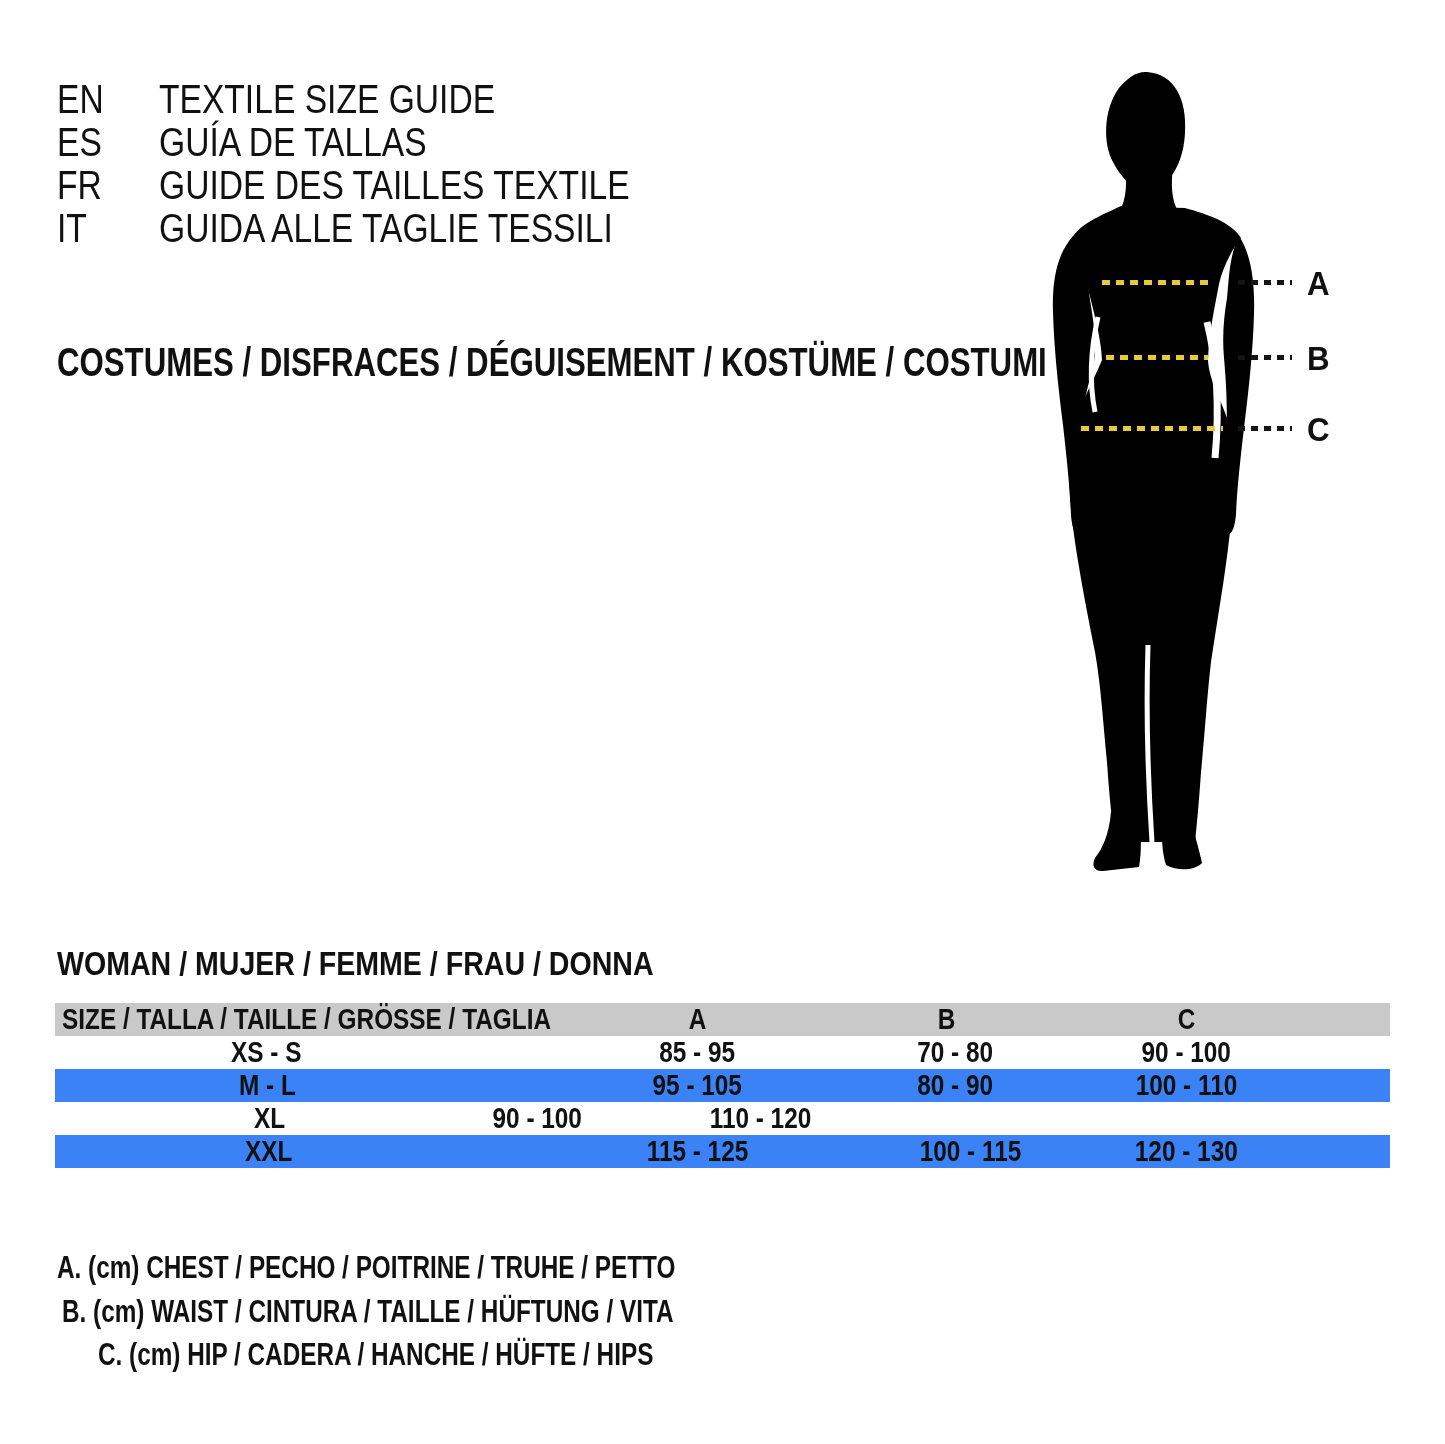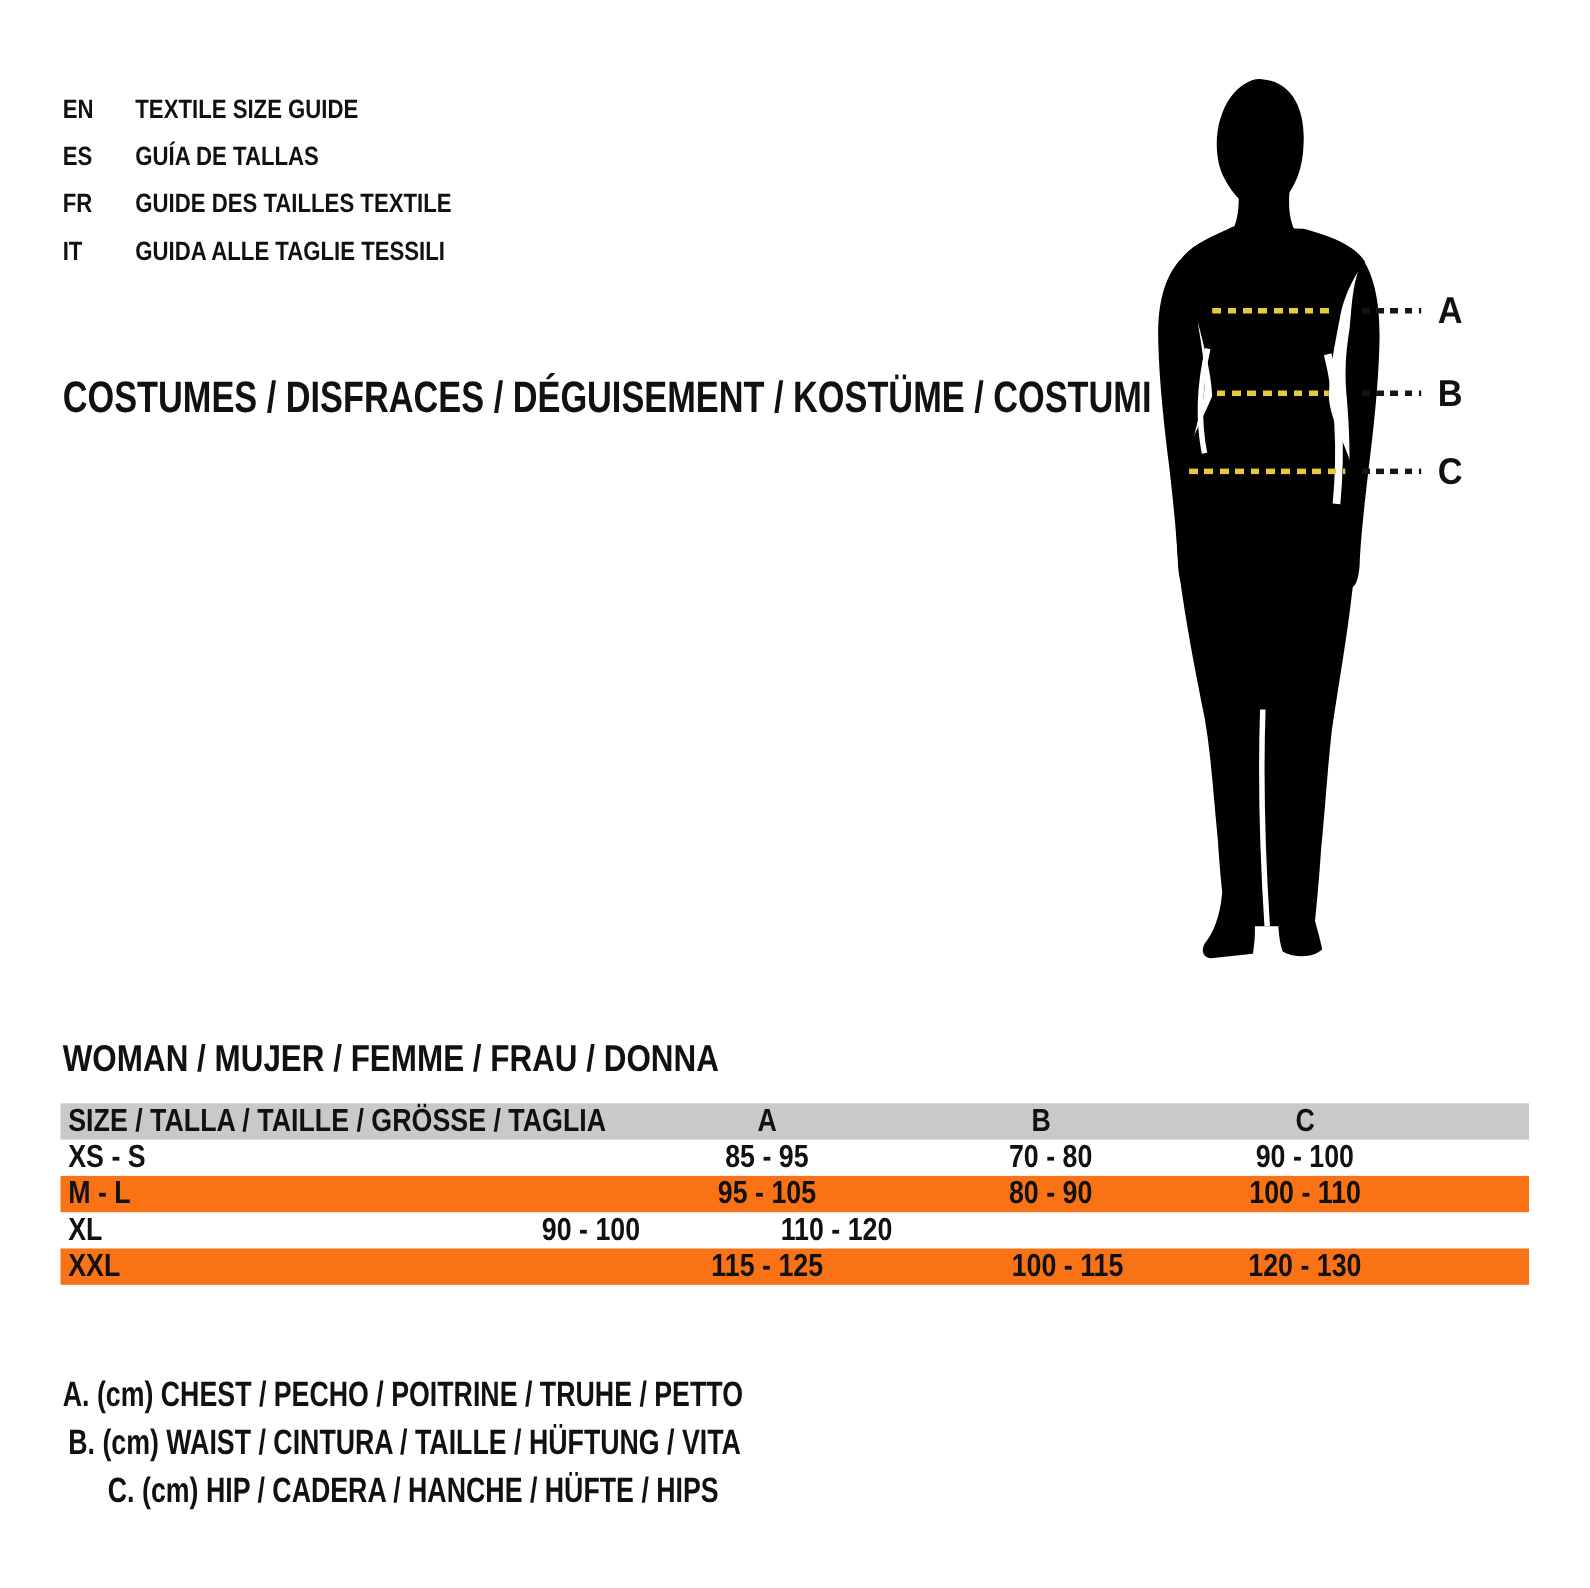--- a/index.html
+++ b/index.html
@@ -3,21 +3,21 @@
 <meta charset="utf-8">
 <style>
   html,body{margin:0;padding:0;background:#fff;}
   .page{position:relative;width:1445px;height:1444px;background:#ffffff;overflow:hidden;
         font-family:"Liberation Sans",sans-serif;color:#111111;}
   .t{display:inline-block;transform:scaleX(0.84);transform-origin:0 50%;white-space:nowrap;}
   .tc{display:inline-block;transform:scaleX(0.84);transform-origin:50% 50%;white-space:nowrap;}
 
   
   .lang-list{position:absolute;left:57px;top:78px;}
-  .lang-row{display:flex;height:43px;align-items:center;font-size:24px;font-weight:700;}
+  .lang-row{display:flex;height:43px;align-items:center;font-size:40px;font-weight:400;gap:36px;}
   .lang-code{width:66px;flex:0 0 66px;}
 
   
   .category{position:absolute;left:57px;top:344px;height:36px;line-height:36px;
             font-size:40px;font-weight:700;}
   .category .t{transform:scaleX(0.78);}
 
   
   .figure-svg{position:absolute;left:1045px;top:70px;}
 
@@ -31,22 +31,22 @@
   .marker-label .tc{transform:scaleX(0.92);}
 
   
   .section-title{position:absolute;left:57px;top:945px;height:36px;line-height:36px;
                  font-size:34px;font-weight:700;}
 
   
   .size-table{position:absolute;left:55px;top:1003px;width:1335px;font-size:29px;font-weight:700;}
   .trow{display:flex;height:33px;align-items:center;}
   .trow.head{background:#c9c9c9;}
-  .trow.alt{background:#f97316;text-decoration:underline;}
-  .c0{width:429px;flex:0 0 429px;padding-left:7px;box-sizing:border-box;}
+  .trow.alt{background:#3b82f6;text-decoration:underline;}
+  .c0{width:429px;flex:0 0 429px;padding-left:7px;box-sizing:border-box;text-align:center;}
   .c1{width:426px;flex:0 0 426px;text-align:center;}
   .c2{width:72px;flex:0 0 72px;text-align:center;}
   .c3{width:408px;flex:0 0 408px;text-align:center;}
 
   
   .legend{position:absolute;left:57px;top:1246px;}
   .legend-line{height:43.5px;line-height:43.5px;font-size:32px;font-weight:700;text-align:center;}
   .legend-line .t{transform:scaleX(0.76);}
 </style>
 </head>

